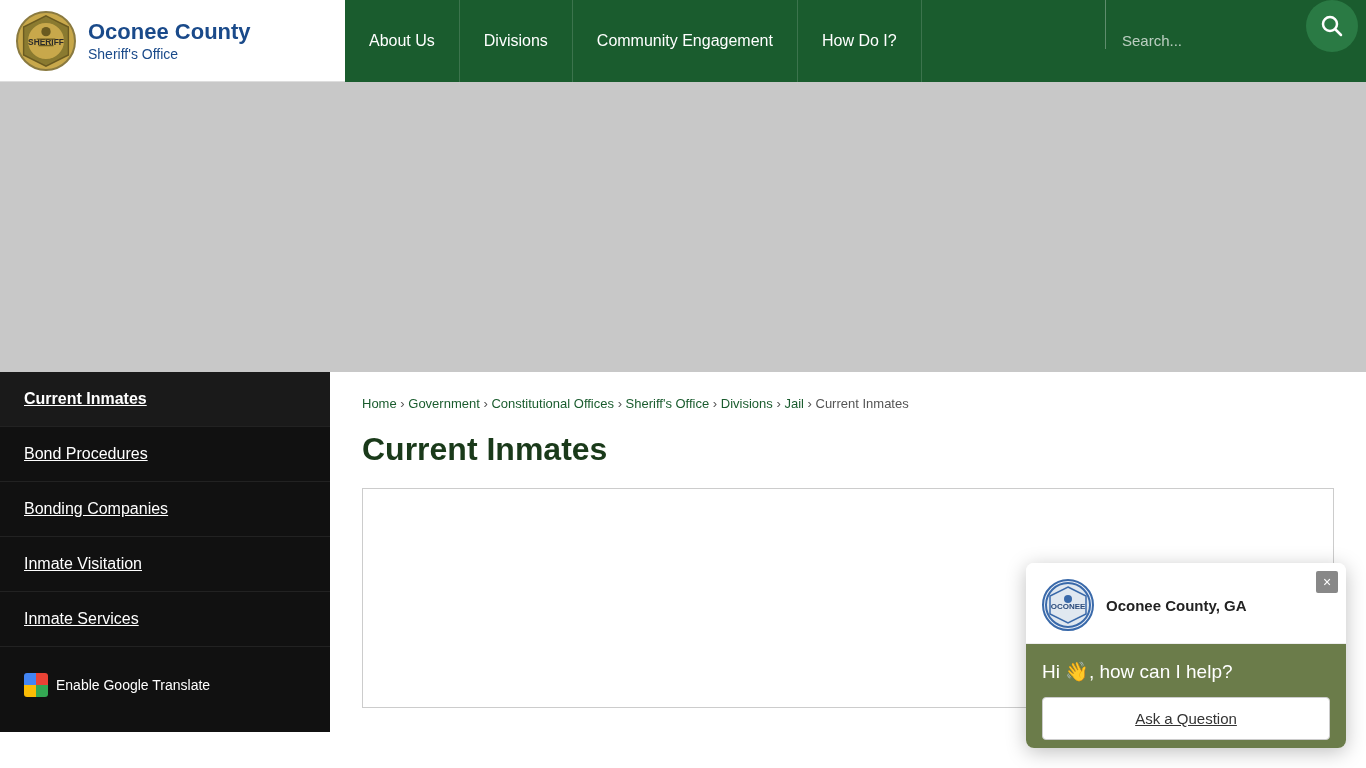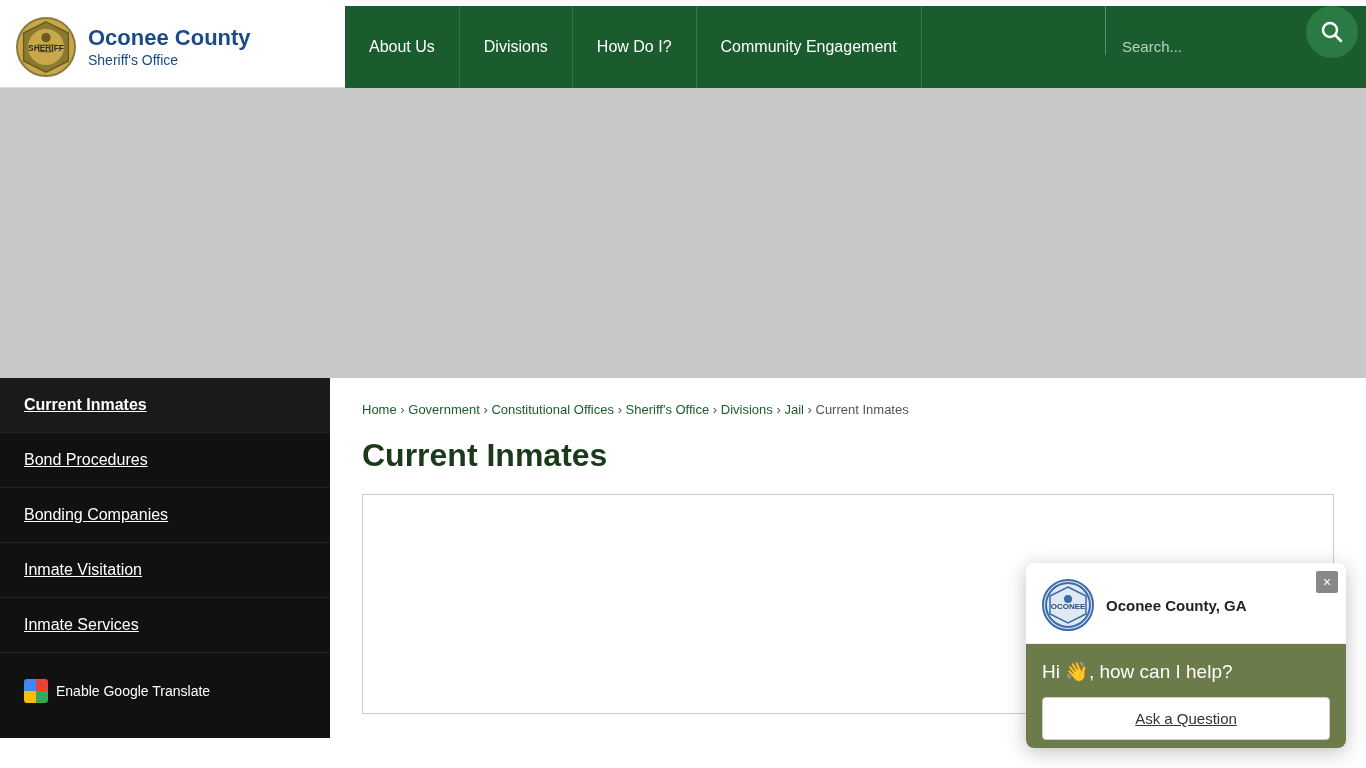--- a/index.html
+++ b/index.html
@@ -5,21 +5,20 @@
     * { box-sizing: border-box; margin: 0; padding: 0; }
     body { font-family: Arial, sans-serif; background: #fff; overflow-x: hidden; }
 
     
     .header {
       display: flex;
       align-items: center;
       background: #fff;
       height: 82px;
       border-bottom: 1px solid #ddd;
-      margin-top: 6px;
     }
     .logo-area {
       display: flex;
       align-items: center;
       padding: 0 16px;
       min-width: 345px;
       gap: 12px;
       text-decoration: none;
     }
     .logo-badge {
@@ -278,22 +277,22 @@
     <div class="logo-text">
       <span class="logo-title">Oconee County</span>
       <span class="logo-subtitle">Sheriff's Office</span>
     </div>
   </a>
 
   <nav class="main-nav">
     <div class="nav-items">
       <div class="nav-item">About Us</div>
       <div class="nav-item">Divisions</div>
+      <div class="nav-item">Community Engagement</div>
       <div class="nav-item">How Do I?</div>
-      <div class="nav-item">Community Engagement</div>
     </div>
     <div class="nav-divider"></div>
     <div class="search-area">
       <input class="search-input" type="text" placeholder="Search..." style="">
     </div>
     <button class="search-btn-circle">
       <svg width="22" height="22" viewBox="0 0 22 22" fill="none" xmlns="http://www.w3.org/2000/svg">
         <circle cx="9" cy="9" r="7" stroke="white" stroke-width="2.5"></circle>
         <line x1="14.5" y1="14.5" x2="20" y2="20" stroke="white" stroke-width="2.5" stroke-linecap="round"></line>
       </svg>

